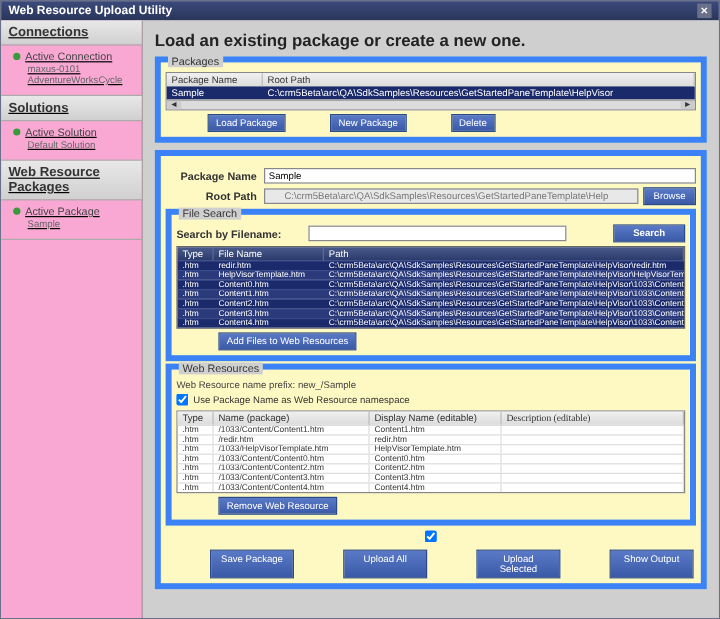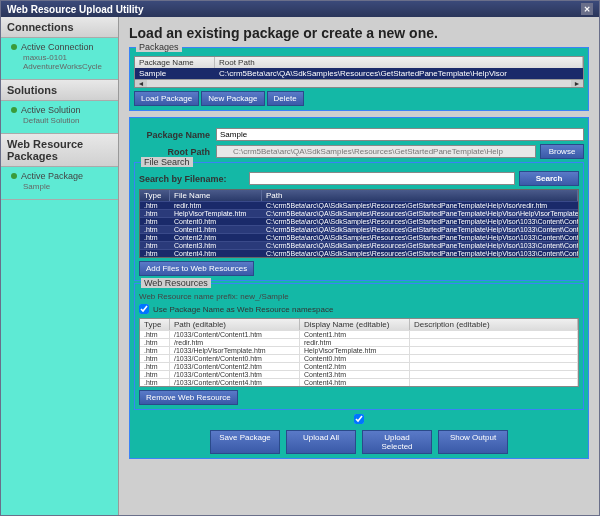--- a/index.html
+++ b/index.html
@@ -1,39 +1,39 @@
 <!DOCTYPE html>
 <html><head>
 <meta charset="utf-8">
 <style>
 * { box-sizing: border-box; margin: 0; padding: 0; font-family: Tahoma, Arial, sans-serif; }
 body { background: #333; width: 600px; height: 516px; overflow: hidden; }
 .window { width: 600px; height: 516px; border: 1px solid #6a6f8a; background: #d0d0d0; display: flex; flex-direction: column; }
 .titlebar { background: linear-gradient(#3b4a7a, #2a355a); color: #fff; font-size: 10px; font-weight: bold; padding: 2px 6px; display: flex; justify-content: space-between; align-items: center; }
 .titlebar .close { width: 12px; height: 12px; background: #6a6f8a; display: flex; align-items: center; justify-content: center; font-size: 8px; cursor: pointer; }
 .content { flex: 1; display: flex; background: #cfcfcf; overflow: hidden; }
-.sidebar { width: 118px; background: #5eead4; border-right: 1px solid #999; font-size: 9px; }
+.sidebar { width: 118px; background: #f9a8d4; border-right: 1px solid #999; font-size: 9px; text-decoration: underline; }
 .sidebar-section { border-bottom: 1px solid #aaa; }
 .sidebar-header { background: linear-gradient(#e8e8e8, #d0d0d0); font-weight: bold; font-size: 11px; padding: 4px 6px; color: #333; border-bottom: 1px solid #aaa; }
 .sidebar-body { padding: 4px 6px 8px 10px; color: #444; }
 .sidebar-item { display: flex; align-items: center; gap: 4px; font-size: 9px; margin-bottom: 1px; }
 .sidebar-sub { font-size: 8px; color: #666; padding-left: 12px; }
 .dot { width: 6px; height: 6px; border-radius: 50%; background: #3a9b3a; display: inline-block; }
 .main { flex: 1; padding: 8px 10px; overflow: auto; font-size: 9px; color: #333; }
 .main h1 { font-size: 14px; font-weight: bold; margin-bottom: 6px; color: #222; }
-.groupbox { border: 1px solid #3b82f6; margin-bottom: 6px; position: relative; padding: 8px 4px 4px 4px; background: #14b8a6; }
+.groupbox { border: 5px solid #3b82f6; margin-bottom: 6px; position: relative; padding: 8px 4px 4px 4px; background: #fef9c3; }
 .groupbox-title { position: absolute; top: -6px; left: 6px; background: #cfcfcf; padding: 0 3px; font-size: 9px; }
 .pkg-grid { border: 1px solid #888; background: #fff; }
 .pkg-head { display: flex; background: linear-gradient(#f0f0f0, #dcdcdc); font-size: 8px; }
 .pkg-head div { padding: 1px 4px; border-right: 1px solid #bbb; }
 .pkg-row { display: flex; background: #1a2a6a; color: #fff; font-size: 8px; }
 .pkg-row div { padding: 1px 4px; white-space: nowrap; overflow: hidden; }
 .pkg-scroll { display: flex; justify-content: space-between; background: #dcdcdc; border-top: 1px solid #999; }
 .pkg-scroll span { width: 12px; text-align: center; background: #ccc; font-size: 7px; cursor: pointer; }
-.btn { background: linear-gradient(#5a7ac8, #3a5aa8); color: #fff; font-size: 8px; padding: 2px 6px; border: 1px solid #2a4a8a; cursor: pointer; display: inline-block; }
+.btn { background: linear-gradient(#5a7ac8, #3a5aa8); color: #fff; font-size: 8px; padding: 2px 6px; border: 1px solid #2a4a8a; cursor: pointer; display: inline-block; margin-left: 35px; }
 .btn-row { margin-top: 3px; display: flex; gap: 2px; }
 .form-row { display: flex; align-items: center; margin-bottom: 3px; font-size: 9px; }
 .form-row label { width: 82px; text-align: right; padding-right: 6px; font-weight: bold; }
 .form-row input[type=text] { flex: 1; font-size: 8px; padding: 1px 3px; border: 1px solid #888; background: #fff; }
 .form-row input[disabled] { background: #e8e8e8; color: #777; padding-left: 16px; }
 .search-grid { border: 1px solid #666; background: #fff; margin-top: 3px; }
 .search-head { display: flex; background: linear-gradient(#4a5a8a, #2a3a6a); color: #fff; font-size: 8px; }
 .search-head div { padding: 1px 4px; border-right: 1px solid #5a6a9a; }
 .search-row { display: flex; background: #1a2a6a; color: #fff; font-size: 7px; border-top: 1px solid #3a4a8a; }
 .search-row.alt { background: #2a3a7a; }
@@ -42,21 +42,21 @@
 .col-fname { width: 92px; }
 .col-path { flex: 1; }
 .wr-grid { border: 1px solid #888; background: #fff; margin-top: 2px; }
 .wr-head { display: flex; background: linear-gradient(#f0f0f0, #dcdcdc); font-size: 8px; }
 .wr-head div { padding: 1px 4px; border-right: 1px solid #bbb; }
 .wr-row { display: flex; font-size: 7px; border-top: 1px solid #ddd; }
 .wr-row div { padding: 0 4px; border-right: 1px solid #ddd; white-space: nowrap; overflow: hidden; }
 .wr-type { width: 30px; }
 .wr-name { width: 130px; }
 .wr-disp { width: 110px; }
-.wr-desc { flex: 1; }
+.wr-desc { flex: 1; font-family: Liberation Serif, serif; }
 .chk-row { display: flex; align-items: center; gap: 4px; font-size: 8px; padding: 2px 0; }
 .chk-row input { width: 10px; height: 10px; }
 .center-row { display: flex; justify-content: center; gap: 6px; margin-top: 4px; }
 .prefix { font-size: 8px; color: #444; margin-bottom: 1px; }
 .sub-group { margin: 2px 0; }
 .search-btn-row { display: flex; align-items: center; }
 .search-btn-row label { font-weight: bold; font-size: 9px; width: 110px; }
 .search-btn-row input { flex: 1; font-size: 8px; padding: 1px 3px; border: 1px solid #888; margin-right: 4px; }
 .search-btn-row .btn { width: 60px; text-align: center; font-weight: bold; }
 </style>
@@ -199,21 +199,21 @@
         <div class="groupbox sub-group">
           <div class="groupbox-title">Web Resources</div>
           <div class="prefix">Web Resource name prefix: new_/Sample</div>
           <div class="chk-row">
             <input type="checkbox" checked="" style="">
             <span>Use Package Name as Web Resource namespace</span>
           </div>
           <div class="wr-grid">
             <div class="wr-head">
               <div class="wr-type">Type</div>
-              <div class="wr-name">Path (editable)</div>
+              <div class="wr-name">Name (package)</div>
               <div class="wr-disp">Display Name (editable)</div>
               <div class="wr-desc">Description (editable)</div>
             </div>
             <div id="wr-rows">
                 <div class="wr-row">
                   <div class="wr-type">.htm</div>
                   <div class="wr-name">/1033/Content/Content1.htm</div>
                   <div class="wr-disp">Content1.htm</div>
                   <div class="wr-desc"></div>
                 </div>

